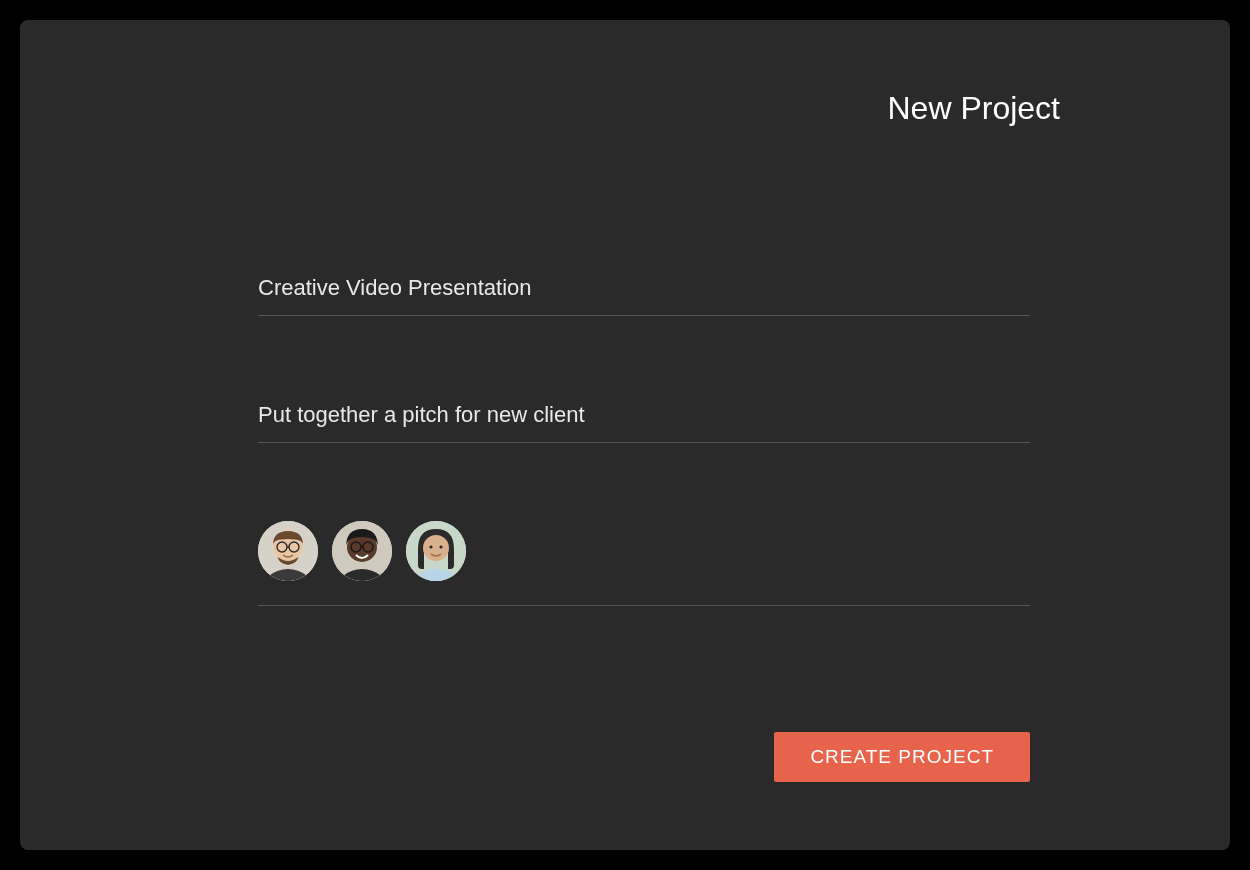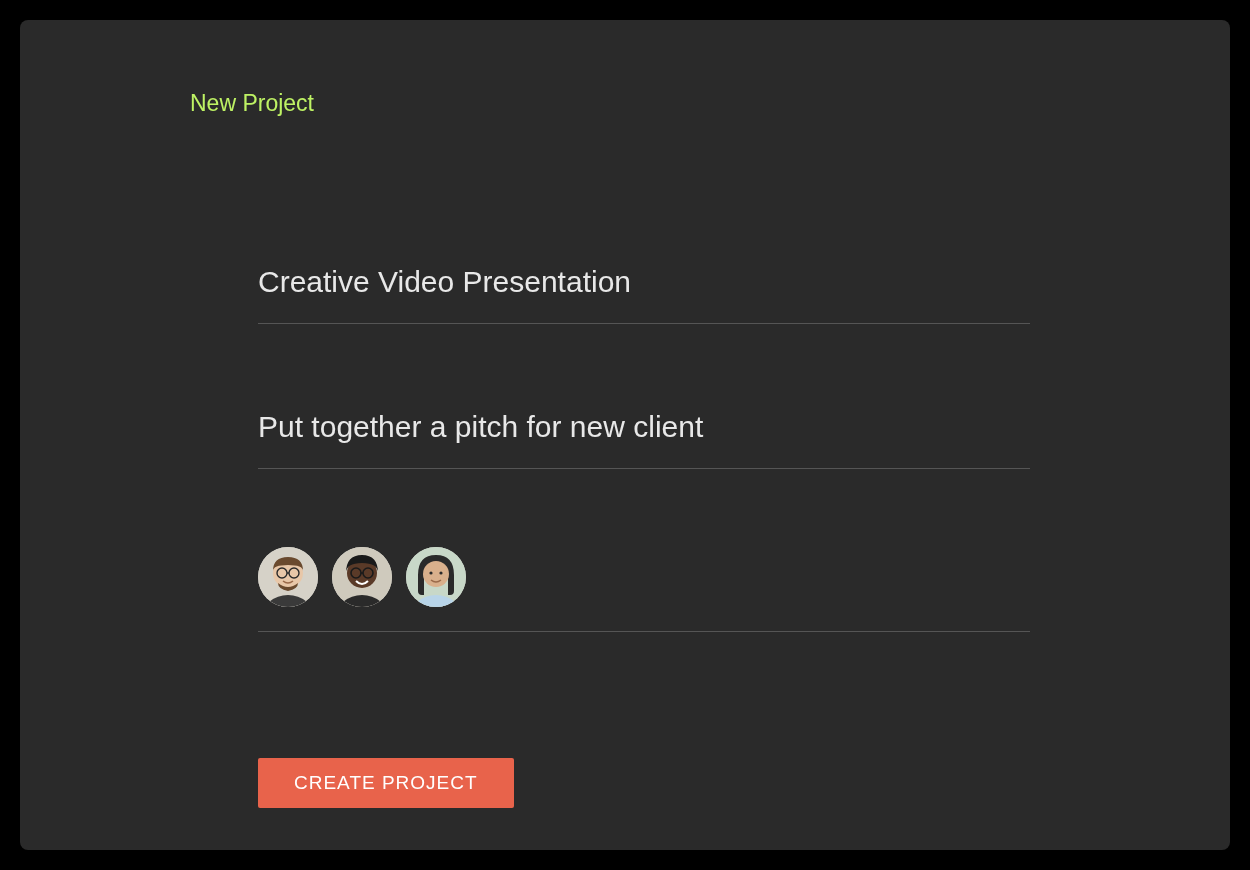--- a/index.html
+++ b/index.html
@@ -17,44 +17,45 @@
     }
     .panel {
       background: #2a2a2a;
       border-radius: 8px;
       width: 100%;
       height: 100%;
       padding: 70px 170px 40px 170px;
       position: relative;
     }
     .header-title {
-      color: #bef264;
-      font-size: 23px;
+      color: #ffffff;
+      font-size: 32px;
       font-weight: 400;
       margin-bottom: 6px;
+      text-align: right;
     }
     .header-subtitle {
       color: #888;
       font-size: 20px;
       font-weight: 400;
     }
     .form-area {
       margin-top: 140px;
       margin-left: 68px;
       margin-right: 30px;
     }
     .text-input {
       width: 100%;
       background: transparent;
       border: none;
       border-bottom: 1px solid #555;
       color: #e8e8e8;
-      font-size: 30px;
+      font-size: 22px;
       font-family: inherit;
-      padding: 8px 0 24px 0;
+      padding: 8px 0 14px 0;
       outline: none;
     }
     .text-input::placeholder {
       color: #e8e8e8;
     }
     .field-gap {
       height: 78px;
     }
     .avatars-row {
       margin-top: 78px;
@@ -75,21 +76,21 @@
       position: relative;
     }
     .avatar svg {
       width: 100%;
       height: 100%;
       display: block;
     }
     .submit-row {
       margin-top: 126px;
       display: flex;
-      justify-content: flex-start;
+      justify-content: flex-end;
     }
     .submit-btn {
       background: #e8634b;
       color: #fff;
       border: none;
       font-size: 19px;
       font-weight: 500;
       letter-spacing: 1px;
       padding: 14px 36px;
       border-radius: 2px;

